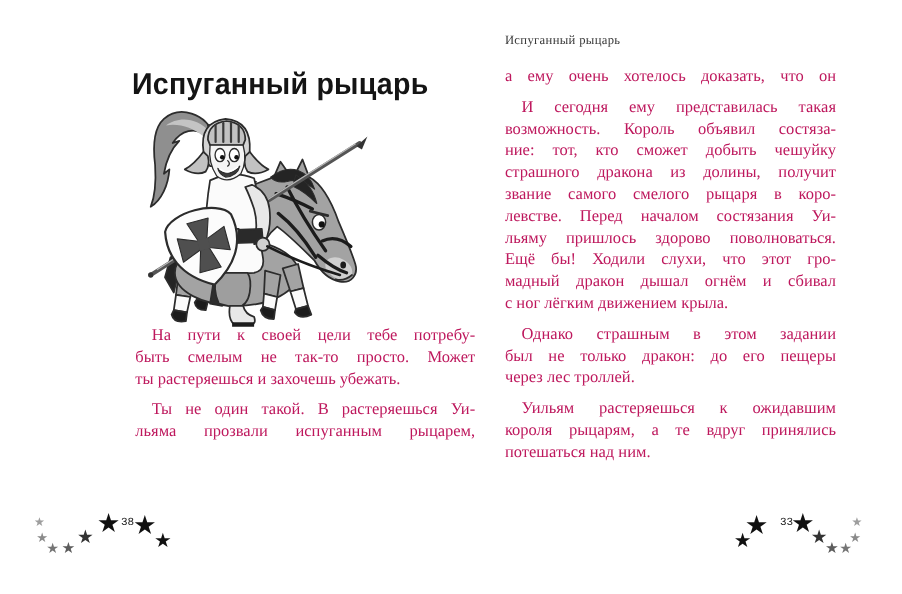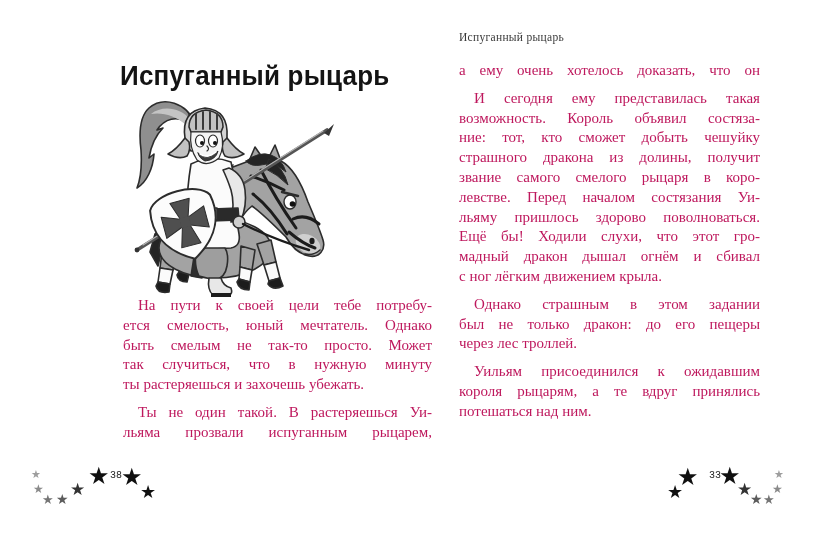--- a/index.html
+++ b/index.html
@@ -131,23 +131,21 @@
         </g>
 
         <path d="M206,152 Q172,142 140,126" fill="none" stroke="#1c1c1c" stroke-width="2.4"></path>
       </g>
     </svg>
   </div>
 
   <div id="left-col" class="text-col">
       <div class="para">
         <div class="line indent">На пути к своей цели тебе потребу-</div>
-        <div class="line">ется смелость, юный мечтатель. Однако</div>
         <div class="line">быть смелым не так-то просто. Может</div>
-        <div class="line">так случиться, что в нужную минуту</div>
         <div class="line last">ты растеряешься и захочешь убежать.</div>
       </div>
       <div class="para">
         <div class="line indent">Ты не один такой. В растеряешься Уи-</div>
         <div class="line">льяма прозвали испуганным рыцарем,</div>
       </div>
     </div>
 
   <div class="stars">
       <span class="star" style="left: 31px; top: 469px; font-size: 11px; color: rgb(158, 158, 158);">★</span>
@@ -178,21 +176,21 @@
         <div class="line">Ещё бы! Ходили слухи, что этот гро-</div>
         <div class="line">мадный дракон дышал огнём и сбивал</div>
         <div class="line last">с ног лёгким движением крыла.</div>
       </div>
       <div class="para">
         <div class="line indent">Однако страшным в этом задании</div>
         <div class="line">был не только дракон: до его пещеры</div>
         <div class="line last">через лес троллей.</div>
       </div>
       <div class="para">
-        <div class="line indent">Уильям присоединился к ожидавшим</div>
+        <div class="line indent">Уильям растеряешься к ожидавшим</div>
         <div class="line">короля рыцарям, а те вдруг принялись</div>
         <div class="line last">потешаться над ним.</div>
       </div>
     </div>
 
   <div class="stars">
       <span class="star" style="left: 667px; top: 483px; font-size: 18px; color: rgb(16, 16, 16);">★</span>
       <span class="star" style="left: 677px; top: 465px; font-size: 24px; color: rgb(16, 16, 16);">★</span>
       <span class="star" style="left: 719px; top: 464px; font-size: 24px; color: rgb(16, 16, 16);">★</span>
       <span class="star" style="left: 737px; top: 481px; font-size: 17px; color: rgb(51, 51, 51);">★</span>

